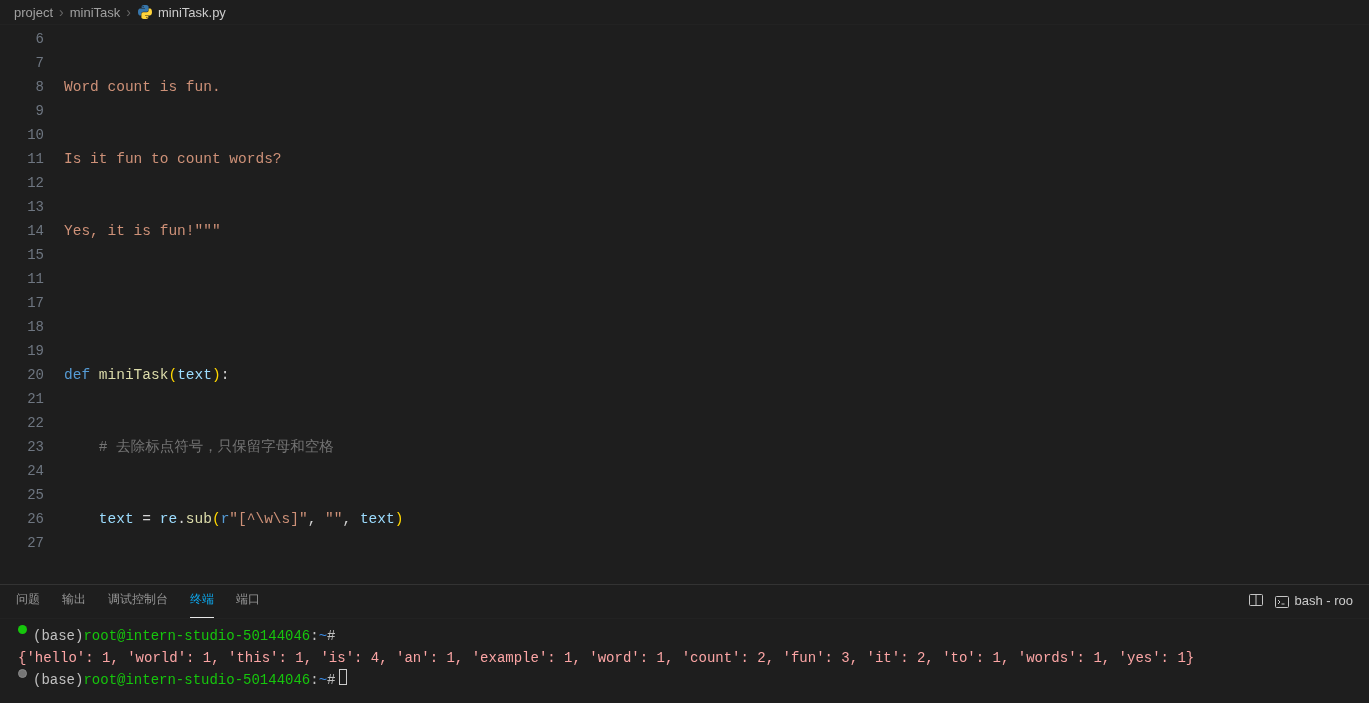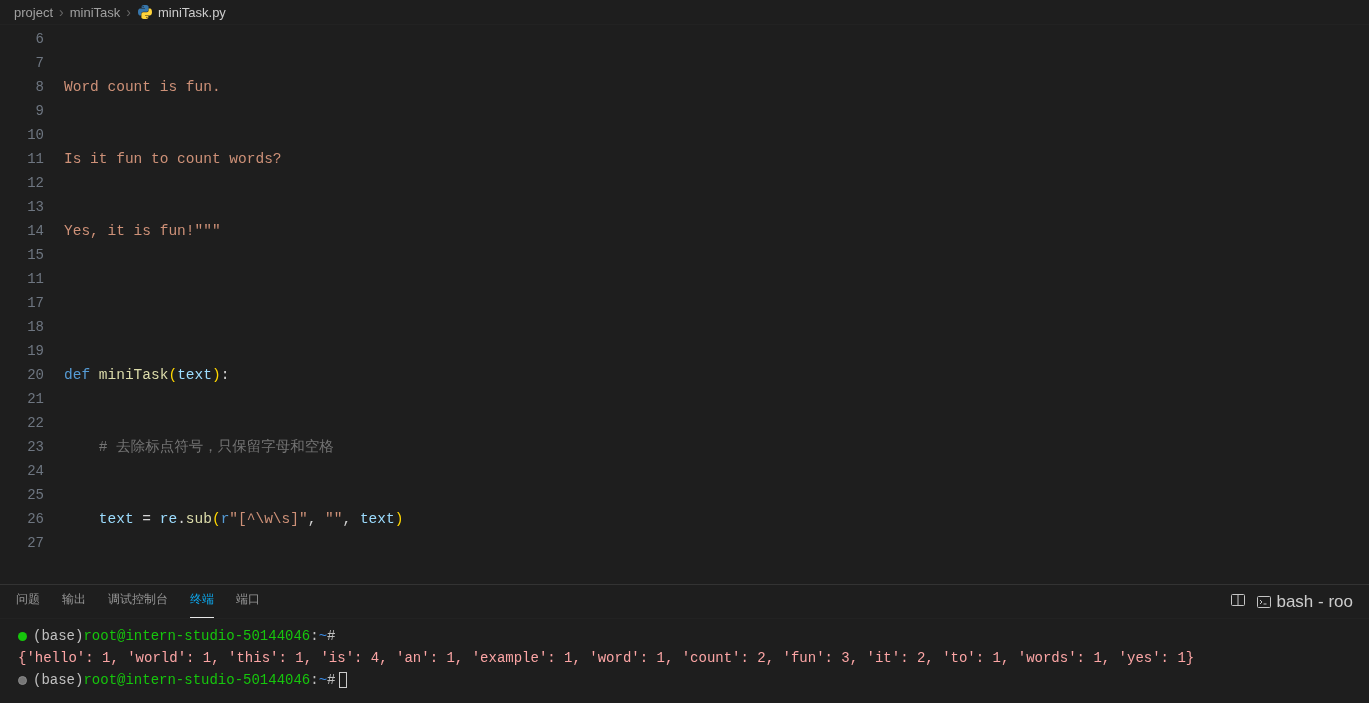--- a/index.html
+++ b/index.html
@@ -79,30 +79,30 @@
   border-bottom: 1px solid #222;
 }
 .panel-tabs .tab { cursor: pointer; padding: 6px 0; }
 .panel-tabs .tab.active { color: #0ea5e9; border-bottom: 1px solid #e7e7e7; }
 .panel-actions {
   margin-left: auto;
   display: flex; align-items: center; gap: 10px;
 }
 .panel-actions svg { width: 16px; height: 16px; }
 .panel-shell {
-  color: #cccccc; font-size: 17px;
+  color: #cccccc; font-size: 13px;
   font-family: -apple-system, "Segoe UI", sans-serif;
 }
 .terminal {
   padding: 6px 14px 12px 18px;
   font-size: 14px;
   line-height: 22px;
   font-family: Consolas, 'Courier New', monospace;
 }
-.term-line { display: flex; align-items: center; gap: 0; white-space: pre; }
+.term-line { display: flex; gap: 0; white-space: pre; }
 .dot { width: 9px; height: 9px; border-radius: 50%; display:inline-block; margin-right:6px; }
 .dot-green { background: #16c60c; }
 .dot-grey { background: #767676; border: 1px solid #8a8a8a; }
 .env { color: #c0c0c0; }
 .userhost { color: #16c60c; }
 .cwd { color: #3b8eea; }
 .prompt-sym { color: #c0c0c0; }
 .cmd { color: #cccccc; }
 .out { color: #fca5a5; }
 .term-cursor { display:inline-block; width:8px; height:16px; border:1px solid #cccccc; margin-left:4px; vertical-align:middle; }

